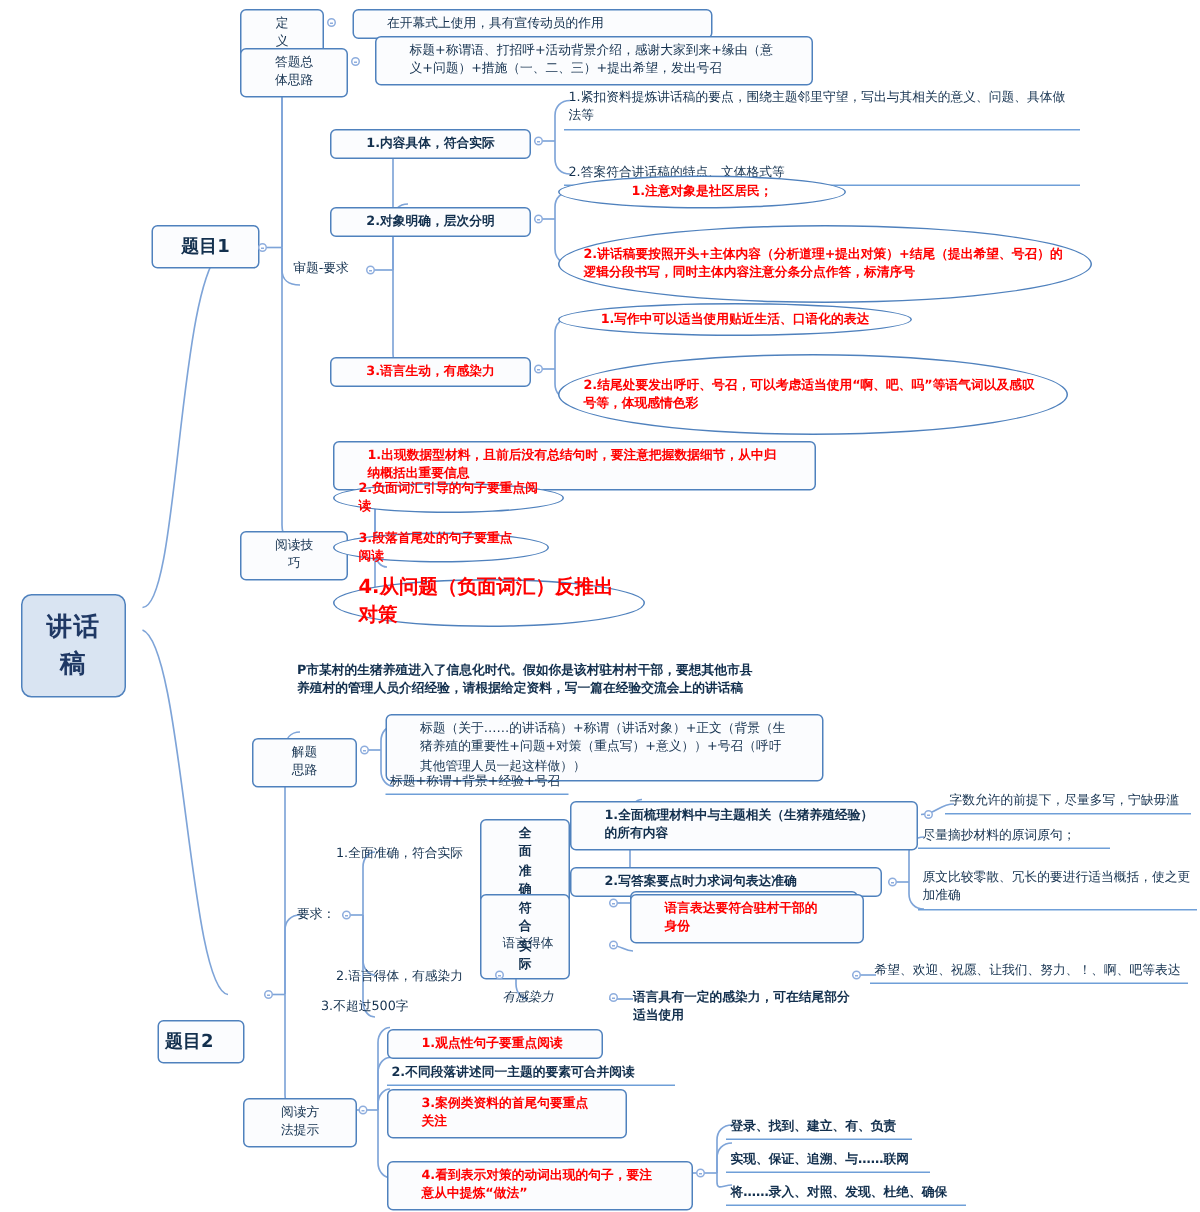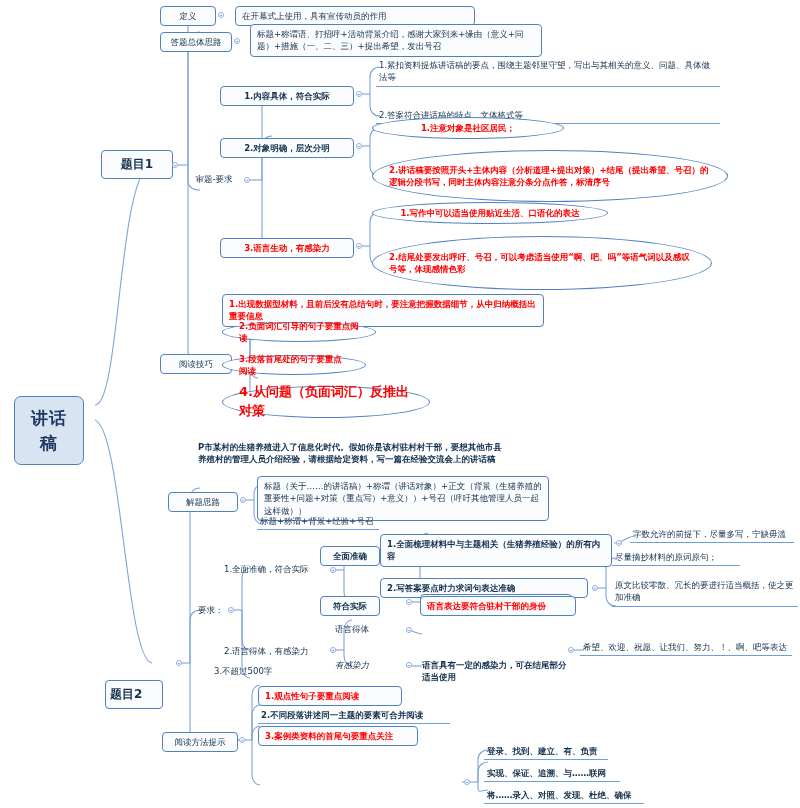--- a/index.html
+++ b/index.html
@@ -36,21 +36,21 @@
     font-size:17px;
     font-weight:bold;
     text-align:center;
     padding:9px 10px;
     letter-spacing:1px;
   }
   .boxed{
     background:#fbfcfe;
     border:1.2px solid #4f81bd;
     border-radius:4px;
-    padding:3px 6px;
+    padding:3px 22px;
   }
   .ellipse{
     border:1.2px solid #4f81bd;
     border-radius:50%;
     background:#fff;
     padding:6px 16px;
     display:flex;
     align-items:center;
     justify-content:center;
     text-align:left;
@@ -257,19 +257,20 @@
   <div class="node underlined" style="left:580px;top:640px;width:212px;">希望、欢迎、祝愿、让我们、努力、！、啊、吧等表达</div>
 
   <div class="node plain" style="left:212px;top:664px;width:92px;">3.不超过500字</div>
 
   <div class="node boxed" style="left:162px;top:732px;width:76px;text-align:center;">阅读方法提示</div>
   <div class="handle" style="left:239px;top:737px;"></div>
 
   <div class="node boxed red" style="left:258px;top:686px;width:144px;">1.观点性句子要重点阅读</div>
   <div class="node underlined bold" style="left:258px;top:708px;width:192px;">2.不同段落讲述同一主题的要素可合并阅读</div>
   <div class="node boxed red" style="left:258px;top:726px;width:160px;">3.案例类资料的首尾句要重点关注</div>
+  <div class="node boxed red" style="left:258px;top:774px;width:204px;">4.看到表示对策的动词出现的句子，要注意从中提炼“做法”</div>
   <div class="handle" style="left:464px;top:779px;"></div>
 
   <div class="node underlined bold" style="left:484px;top:744px;width:124px;">登录、找到、建立、有、负责</div>
   <div class="node underlined bold" style="left:484px;top:766px;width:136px;">实现、保证、追溯、与……联网</div>
   <div class="node underlined bold" style="left:484px;top:788px;width:160px;">将……录入、对照、发现、杜绝、确保</div>
 
 </div>
 
 </body></html>

